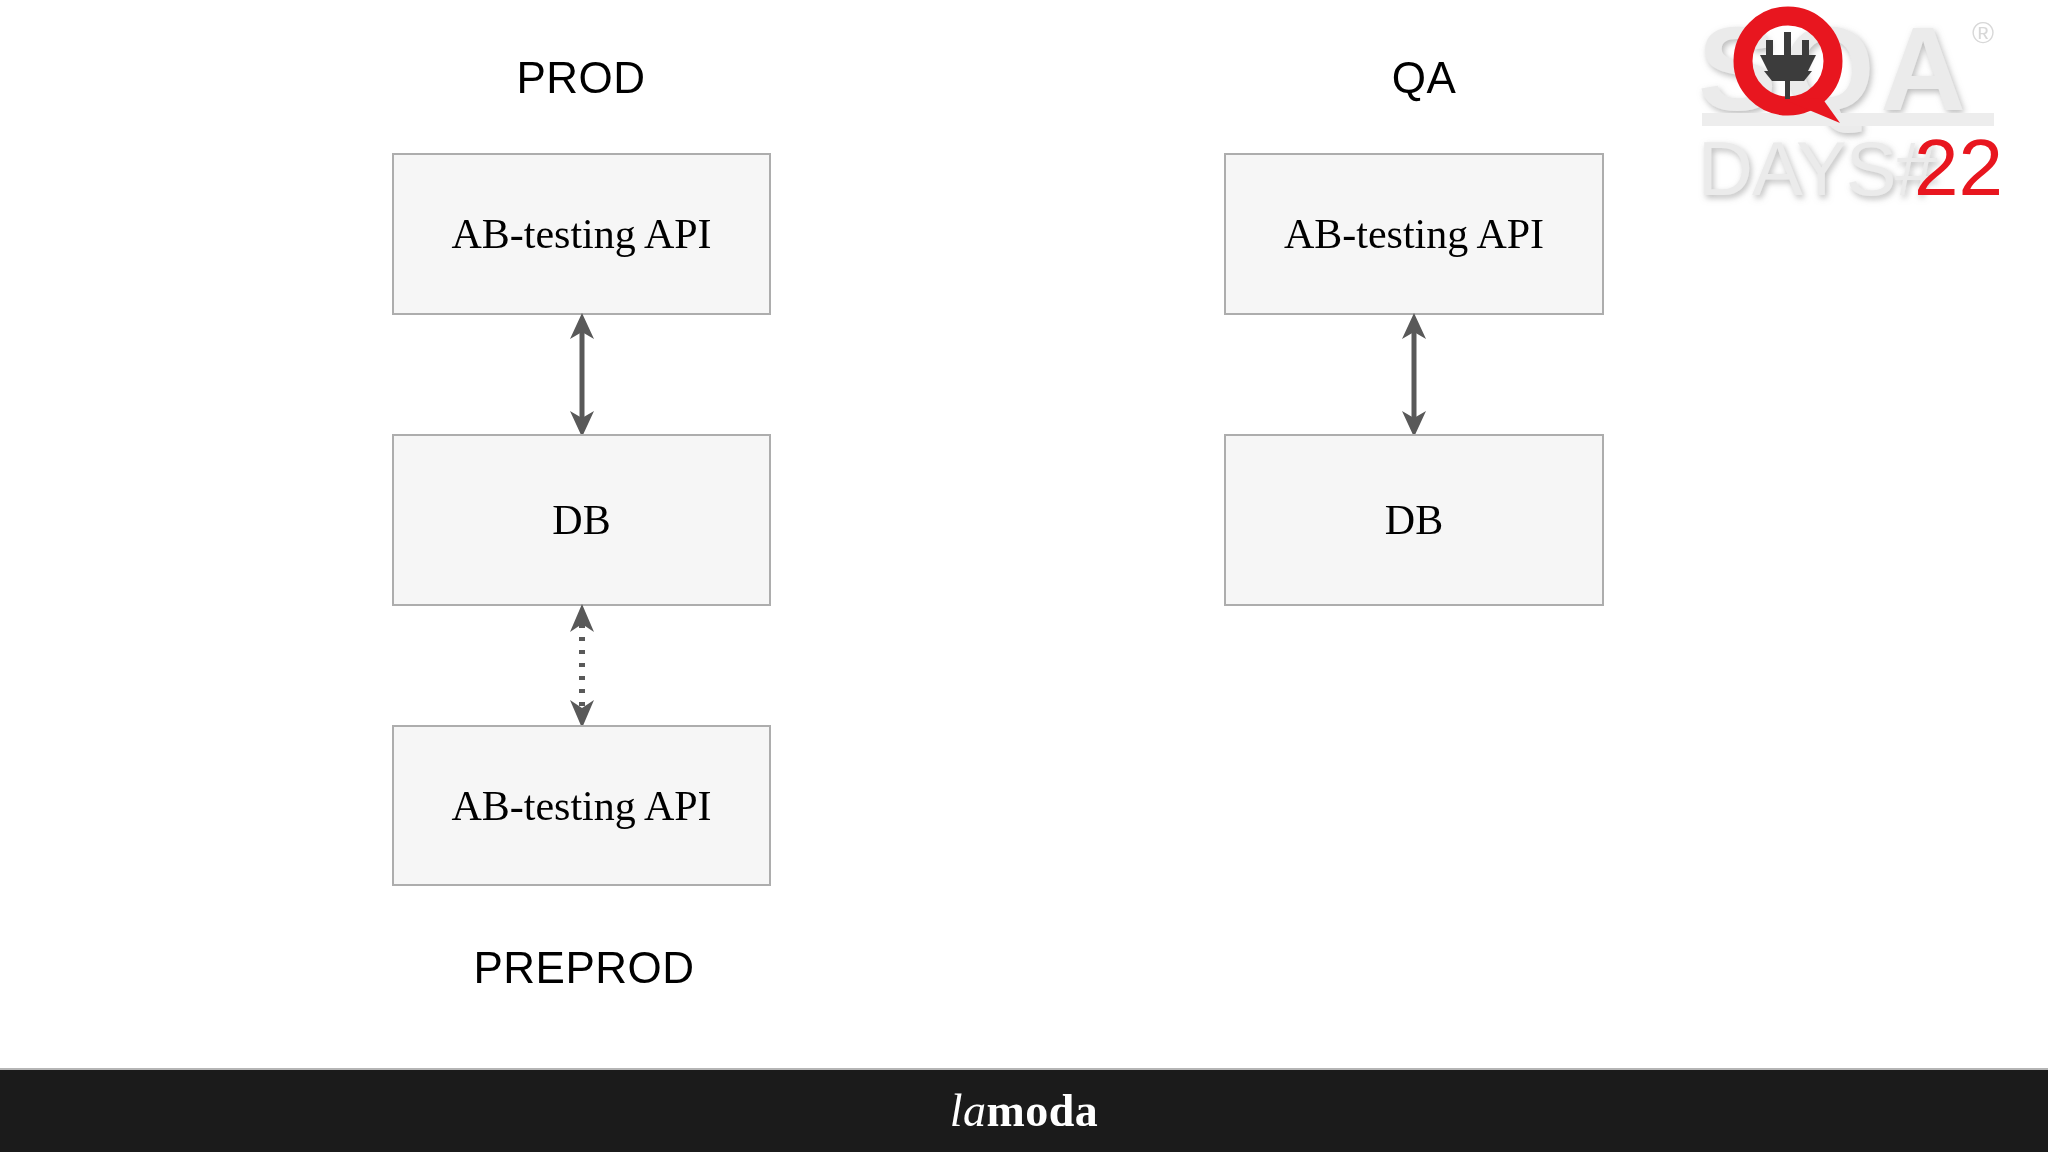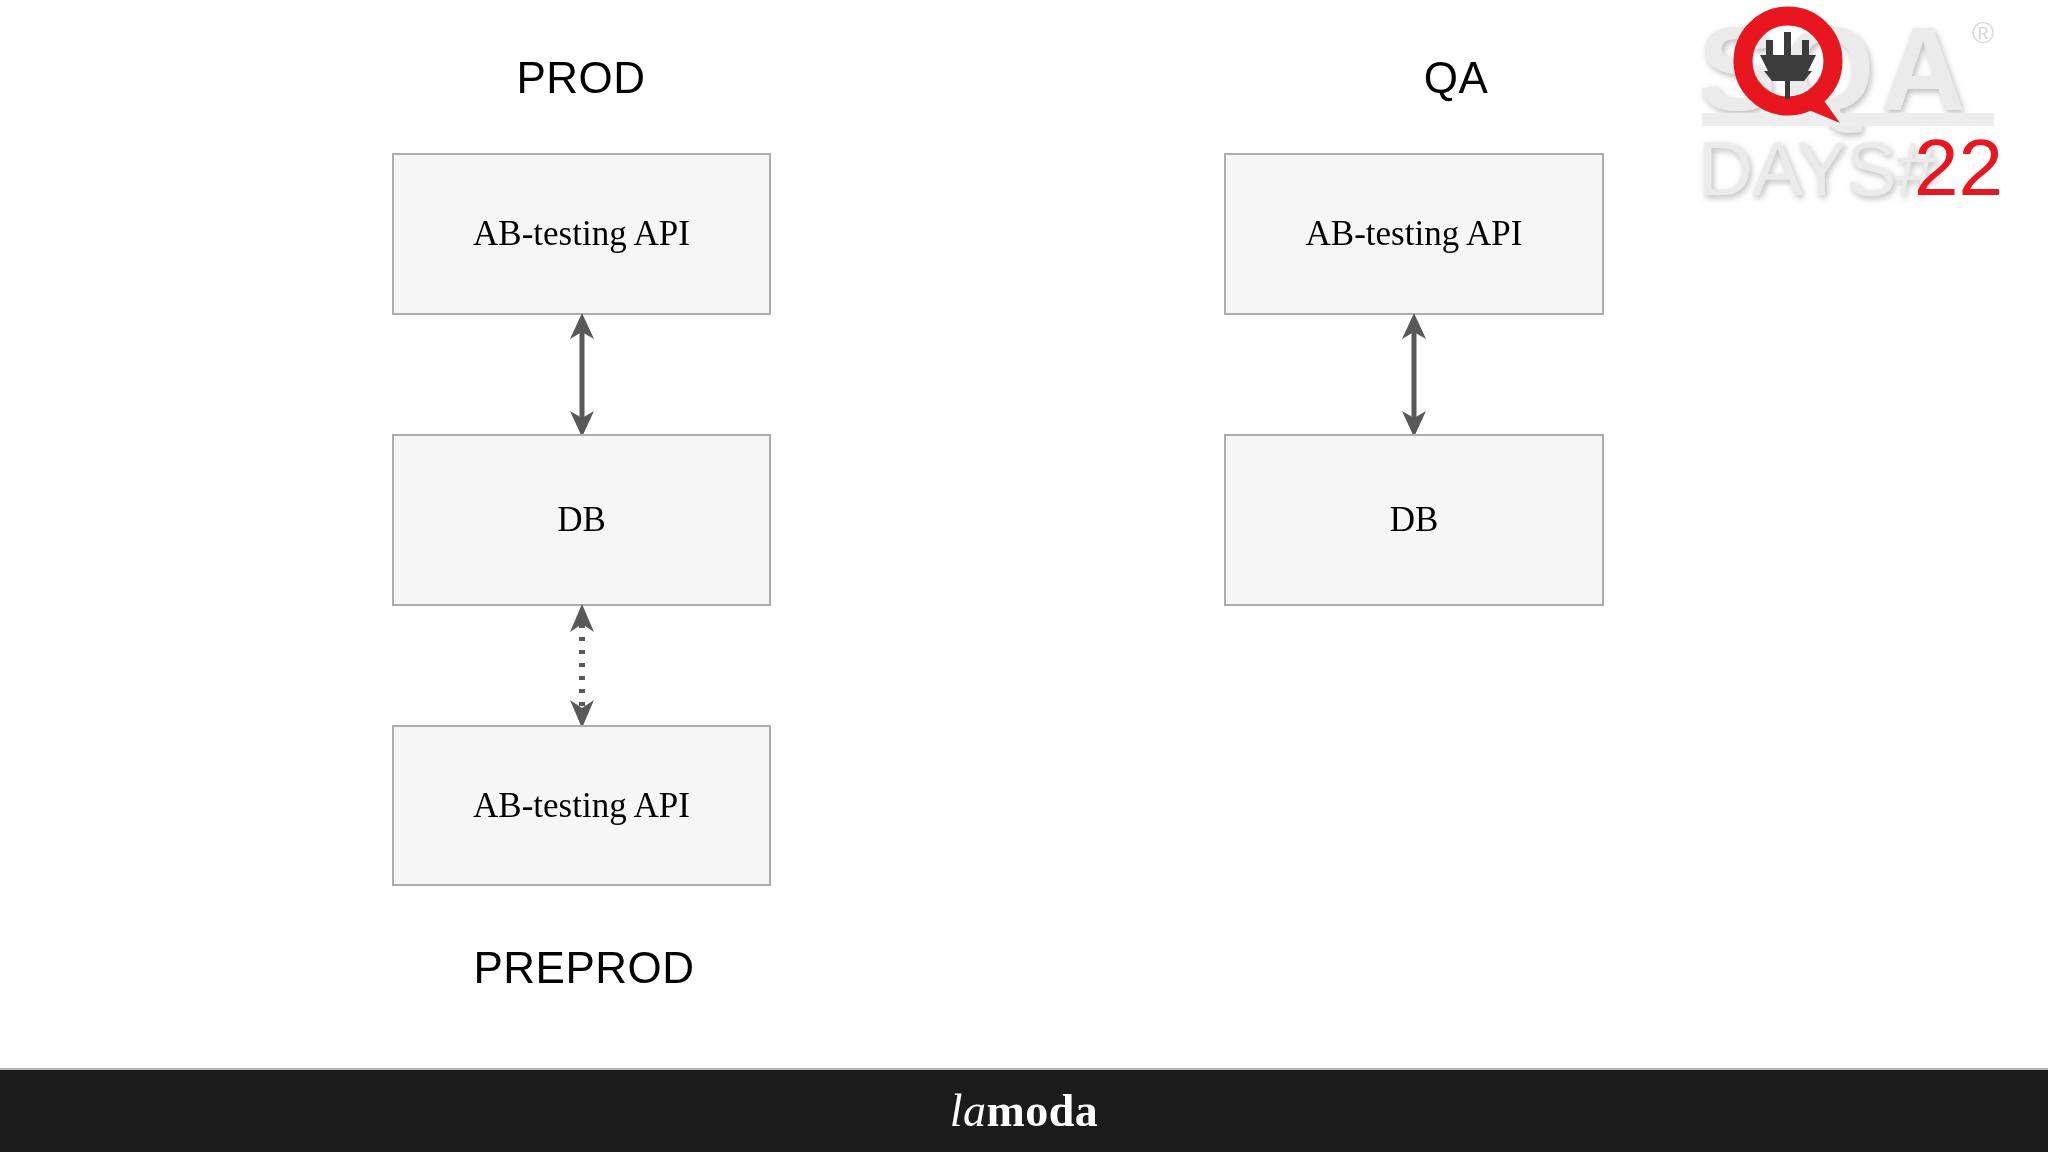--- a/index.html
+++ b/index.html
@@ -38,21 +38,21 @@
     position: absolute;
     box-sizing: border-box;
     background: #f6f6f6;
     border: 2px solid #adadad;
     display: flex;
     align-items: center;
     justify-content: center;
   }
   .node-box .node-label {
     font-family: "Liberation Serif", "DejaVu Serif", serif;
-    font-size: 35px;
+    font-size: 42px;
     line-height: 40px;
     color: #000000;
     white-space: nowrap;
   }
 
   
   .connector {
     position: absolute;
   }
   .connector svg {
@@ -127,21 +127,21 @@
       <polygon points="22,126 34,98 22,106 10,98" fill="#595959"></polygon>
     </svg>
   </div>
 
   <div class="node-box" style="left:392px; top:725px; width:379px; height:161px;">
     <span class="node-label">AB-testing API</span>
   </div>
 
   <div class="col-label" style="left:384px; top:942px; width:400px;">PREPROD</div>
 
-  <div class="col-label" style="left:1256px; top:52px; width:400px;">QA</div>
+  <div class="col-label" style="left:1224px; top:52px; width:400px;">QA</div>
 
   <div class="node-box" style="left:1224px; top:153px; width:380px; height:162px;">
     <span class="node-label">AB-testing API</span>
   </div>
 
   <div class="connector" style="left:1392px; top:311px; width:44px; height:128px;">
     <svg width="44" height="128" viewBox="0 0 44 128">
       <line x1="22" y1="20" x2="22" y2="108" stroke="#595959" stroke-width="5"></line>
       <polygon points="22,2 34,28 22,21 10,28" fill="#595959"></polygon>
       <polygon points="22,126 34,100 22,107 10,100" fill="#595959"></polygon>

